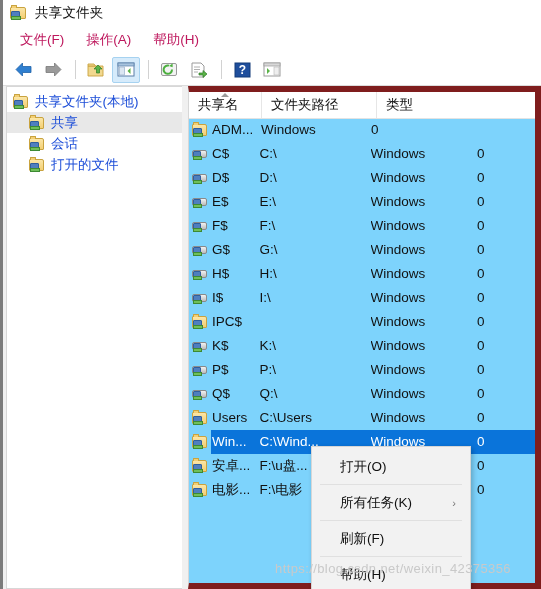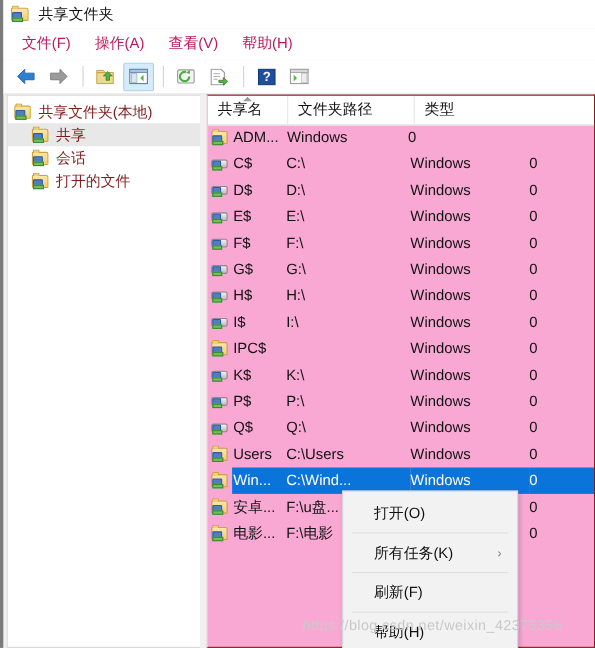--- a/index.html
+++ b/index.html
@@ -54,32 +54,32 @@
     position:absolute;left:3px;top:86px;right:0;bottom:0;
     display:flex;background:#f0f0f0;
   }
   .sidebar{
     width:176px;background:#ffffff;
     border:1px solid #d7d7d7;border-right:none;
     box-sizing:border-box;padding-top:4px;overflow:hidden;
   }
   .splitter{width:6px;background:#f0f0f0;cursor:col-resize;}
   .listpane{
-    flex:1;background:#f9a8d4;border:1px solid #7f1d1d;border-left:1px solid #d7d7d7;
+    flex:1;background:#7dd3fc;border:6px solid #7f1d1d;border-left:1px solid #d7d7d7;
     box-sizing:border-box;overflow:hidden;position:relative;
   }
 
   
   .tree-row{
     display:flex;align-items:center;height:21px;padding-left:6px;cursor:default;
     font-size:13.5px;white-space:nowrap;
   }
   .tree-row.child{padding-left:22px;}
   .tree-row.selected{background:#e8e8e8;}
-  .tree-label{margin-left:6px;color:#7f1d1d;}
+  .tree-label{margin-left:6px;color:#1d4ed8;}
 
   
   .ico{display:inline-block;position:relative;flex:0 0 auto;}
   .ico-16{width:16px;height:16px;}
   .ico-18{width:18px;height:18px;}
 
   
   .fold{
     width:15px;height:12px;background:linear-gradient(#fbe6a7,#f3cf74);
     border:1px solid #c9a councils;border:1px solid #c9a33f;border-radius:1px 2px 1px 1px;
@@ -181,21 +181,20 @@
     <span class="ico ico-18" style="position:relative;top:0;">
       <span class="fold" style="width:16px;height:12px;top:3px;"></span>
       <span class="ppl" style="left:1px;top:7px;"></span>
     </span>
     <span class="title-text">共享文件夹</span>
   </div>
 
   <div class="menubar">
     <div class="menubar-item">文件(F)</div>
     <div class="menubar-item">操作(A)</div>
-    <div class="menubar-item">查看(V)</div>
     <div class="menubar-item">帮助(H)</div>
   </div>
 
   <div class="toolbar">
     <div class="tb-btn">
       <svg width="17" height="15" viewBox="0 0 17 15">
         <path d="M7.5 1 L1 7.5 L7.5 14 L7.5 10.5 L16 10.5 L16 4.5 L7.5 4.5 Z" fill="#2f7fd0" stroke="#1f62a8" stroke-width="0.8"></path>
       </svg>
     </div>
     <div class="tb-btn">

